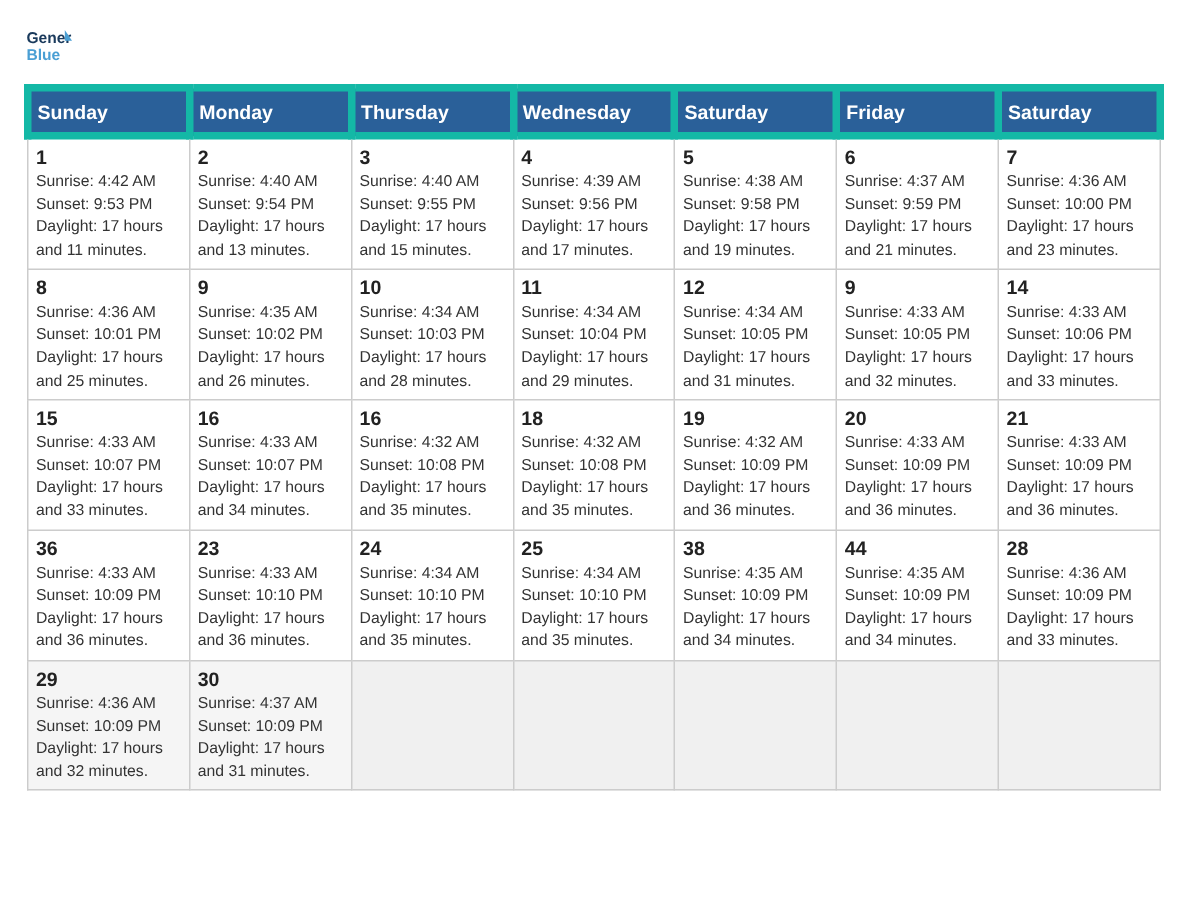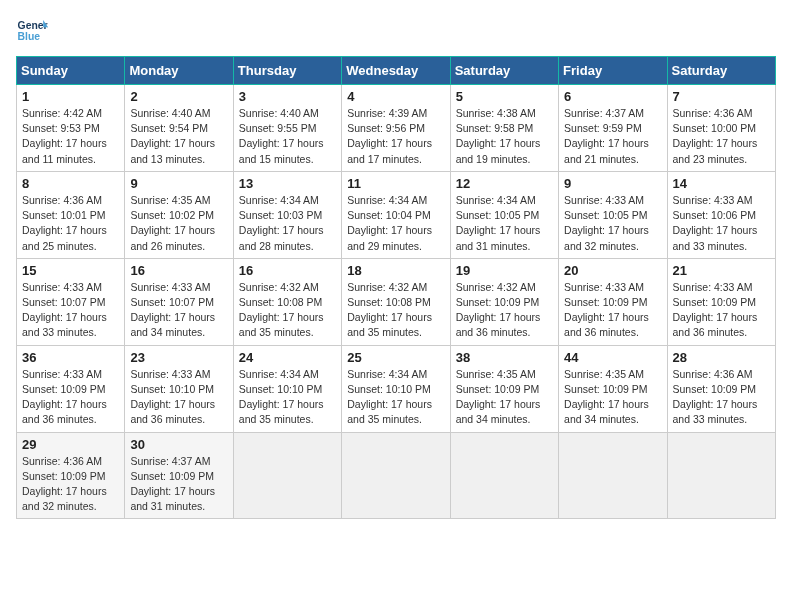--- a/index.html
+++ b/index.html
@@ -42,21 +42,21 @@
       border-collapse: collapse;
       font-size: 11px;
     }
     thead tr th {
       background-color: #2a6099;
       color: #fff;
       padding: 6px 4px;
       text-align: left;
       font-size: 13px;
       font-weight: bold;
-      border: 1px solid #14b8a6;
+      border: 5px solid #14b8a6;
     }
     tbody tr td {
       border: 1px solid #ccc;
       vertical-align: top;
       padding: 4px 5px;
       width: 14.28%;
       min-height: 80px;
       height: 80px;
       background: #fff;
     }
@@ -124,21 +124,21 @@
         <td><span class="day-num">6</span>
 <span class="day-detail">Sunrise: 4:37 AM<br>Sunset: 9:59 PM<br>Daylight: 17 hours and 21 minutes.</span></td>
         <td><span class="day-num">7</span>
 <span class="day-detail">Sunrise: 4:36 AM<br>Sunset: 10:00 PM<br>Daylight: 17 hours and 23 minutes.</span></td>
       </tr>
       <tr>
         <td><span class="day-num">8</span>
 <span class="day-detail">Sunrise: 4:36 AM<br>Sunset: 10:01 PM<br>Daylight: 17 hours and 25 minutes.</span></td>
         <td><span class="day-num">9</span>
 <span class="day-detail">Sunrise: 4:35 AM<br>Sunset: 10:02 PM<br>Daylight: 17 hours and 26 minutes.</span></td>
-        <td><span class="day-num">13</span>
+        <td><span class="day-num">10</span>
 <span class="day-detail">Sunrise: 4:34 AM<br>Sunset: 10:03 PM<br>Daylight: 17 hours and 28 minutes.</span></td>
         <td><span class="day-num">11</span>
 <span class="day-detail">Sunrise: 4:34 AM<br>Sunset: 10:04 PM<br>Daylight: 17 hours and 29 minutes.</span></td>
         <td><span class="day-num">12</span>
 <span class="day-detail">Sunrise: 4:34 AM<br>Sunset: 10:05 PM<br>Daylight: 17 hours and 31 minutes.</span></td>
         <td><span class="day-num">9</span>
 <span class="day-detail">Sunrise: 4:33 AM<br>Sunset: 10:05 PM<br>Daylight: 17 hours and 32 minutes.</span></td>
         <td><span class="day-num">14</span>
 <span class="day-detail">Sunrise: 4:33 AM<br>Sunset: 10:06 PM<br>Daylight: 17 hours and 33 minutes.</span></td>
       </tr>

